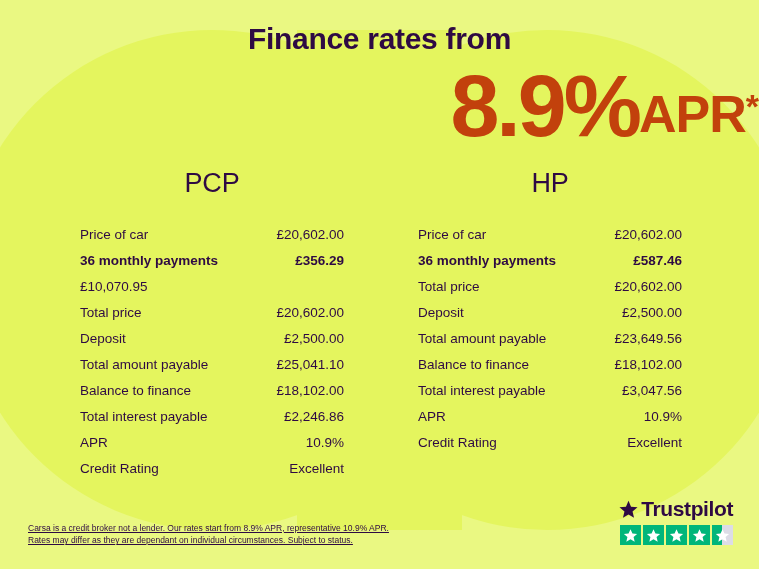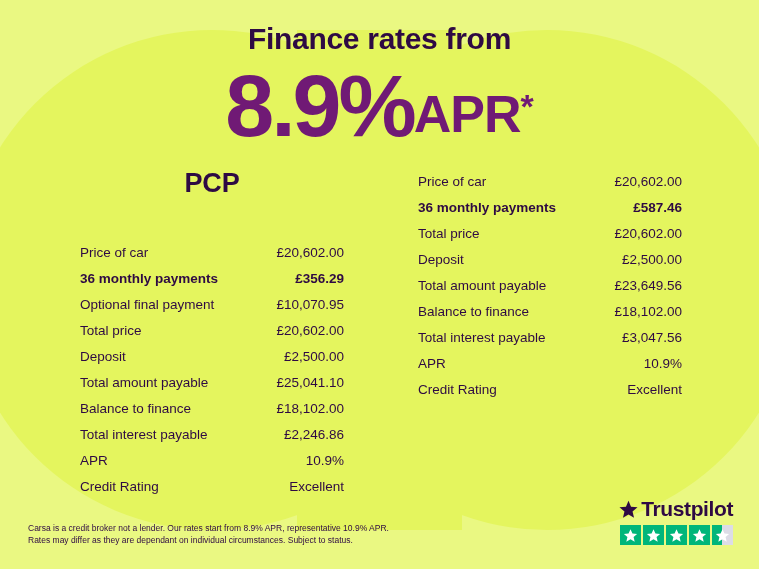--- a/index.html
+++ b/index.html
@@ -63,22 +63,22 @@
     color: #2e0a43;
     font-size: 30px;
     font-weight: bold;
     letter-spacing: -0.3px;
   }
   .bigrate {
     position: absolute;
     top: 62px;
     left: 0;
     width: 759px;
-    text-align: center;
-    color: #701a75;
+    text-align: right;
+    color: #c2410c;
     white-space: nowrap;
   }
   .bigrate .num {
     font-size: 88px;
     font-weight: bold;
     letter-spacing: -3px;
     line-height: 1;
   }
   .bigrate .apr {
     font-size: 52px;
@@ -99,23 +99,23 @@
     top: 168px;
     width: 272px;
     color: #2e0a43;
   }
   .col-pcp { left: 76px; }
   .col-hp  { left: 414px; }
 
   .col-title {
     text-align: center;
     font-size: 27px;
-    font-weight: bold;
-    color: #2e0a43;
-    margin-bottom: 40px;
+    font-weight: normal;
+    color: #2e0a43;
+    margin-bottom: 22px;
     letter-spacing: -0.2px;
   }
   .rows { display: block; }
   .row {
     display: flex;
     justify-content: space-between;
     align-items: baseline;
     font-size: 13.5px;
     padding: 5.5px 4px;
     color: #2e0a43;
@@ -126,20 +126,21 @@
 
   
   .legal {
     position: absolute;
     left: 28px;
     bottom: 22px;
     width: 430px;
     font-size: 8.5px;
     line-height: 1.5;
     color: #2e0a43;
+    text-decoration: underline;
   }
 
   
   .trustpilot {
     position: absolute;
     right: 26px;
     bottom: 24px;
     text-align: right;
   }
   .tp-top {
@@ -199,21 +200,20 @@
       <div class="rows">
           <div class="row">
             <span class="label">Price of car</span>
             <span class="value">£20,602.00</span>
           </div>
           <div class="row bold">
             <span class="label">36 monthly payments</span>
             <span class="value">£356.29</span>
           </div>
           <div class="row">
-            <span class="label">Optional final payment</span>
             <span class="value">£10,070.95</span>
           </div>
           <div class="row">
             <span class="label">Total price</span>
             <span class="value">£20,602.00</span>
           </div>
           <div class="row">
             <span class="label">Deposit</span>
             <span class="value">£2,500.00</span>
           </div>
@@ -234,20 +234,21 @@
             <span class="value">10.9%</span>
           </div>
           <div class="row">
             <span class="label">Credit Rating</span>
             <span class="value">Excellent</span>
           </div>
         </div>
     </div>
 
     <div class="col col-hp">
+      <div class="col-title">HP</div>
       <div class="rows">
           <div class="row">
             <span class="label">Price of car</span>
             <span class="value">£20,602.00</span>
           </div>
           <div class="row bold">
             <span class="label">36 monthly payments</span>
             <span class="value">£587.46</span>
           </div>
           <div class="row">

